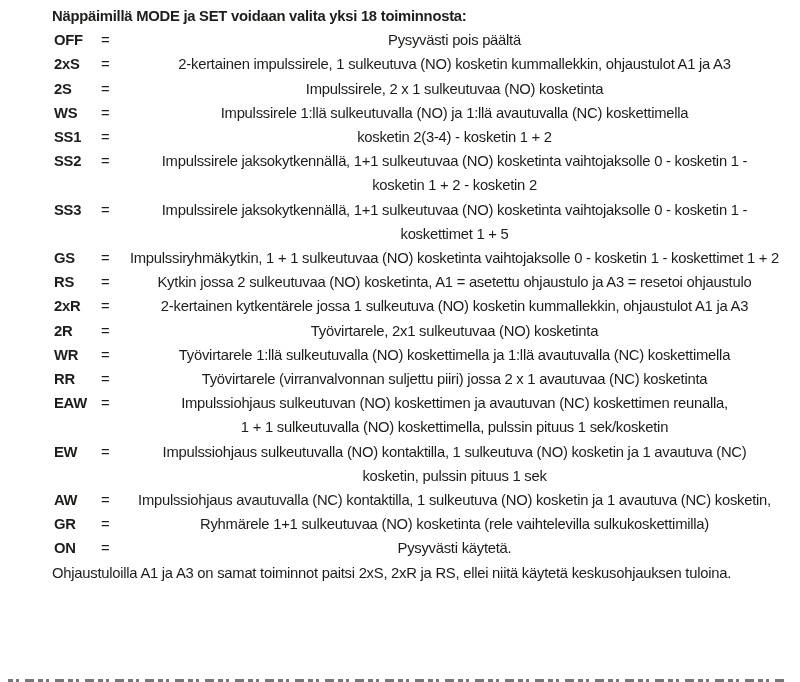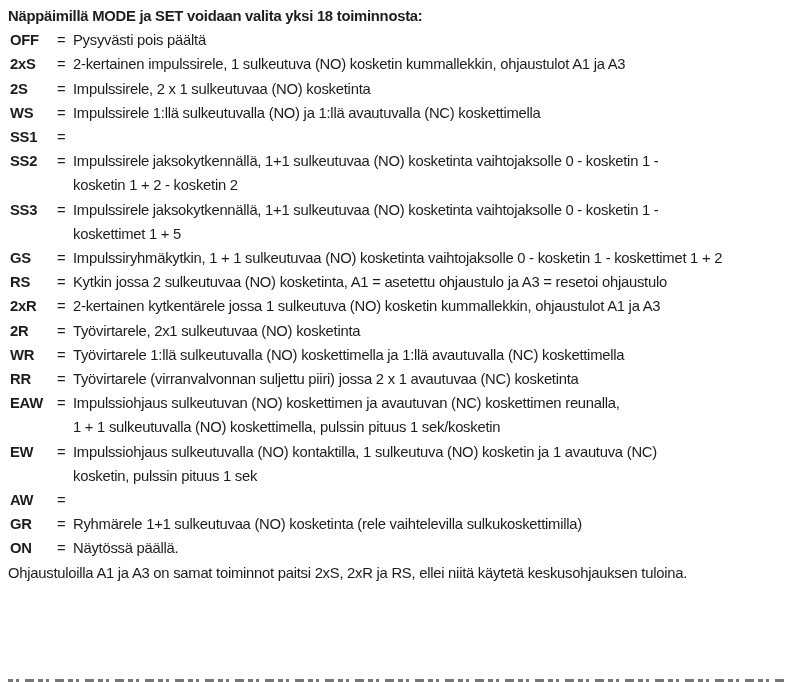--- a/index.html
+++ b/index.html
@@ -13,40 +13,42 @@
     position: relative;
     background: #ffffff;
     color: #1d1d1b;
     font-family: "Liberation Sans", sans-serif;
     font-size: 14.8px;
     line-height: 24.2px;
     letter-spacing: -0.25px;
   }
   .doc {
     padding: 4px 8px 0 8px;
+    margin-left: 44px;
   }
   .title {
     font-weight: 700;
     white-space: nowrap;
   }
   .mode-row {
     display: grid;
     grid-template-columns: 47px 16px 1fr;
     padding-left: 2px;
     align-items: start;
   }
   .code {
     font-weight: 700;
     white-space: nowrap;
   }
   .eq {
     white-space: nowrap;
   }
   .desc-line {
     white-space: nowrap;
+    text-align: center;
   }
   .footer-line {
     white-space: nowrap;
   }
   
   .cropped-strip {
     position: absolute;
     left: 8px;
     right: 12px;
     bottom: 0;
@@ -100,20 +102,21 @@
     <span class="eq">=</span>
     <span class="desc">
           <div class="desc-line fit">Impulssirele 1:llä sulkeutuvalla (NO) ja 1:llä avautuvalla (NC) koskettimella</div>
         </span>
   </div>
 
   <div class="mode-row">
     <span class="code fit">SS1</span>
     <span class="eq">=</span>
     <span class="desc">
+          <div class="desc-line fit">kosketin 2(3-4) - kosketin 1 + 2</div>
         </span>
   </div>
 
   <div class="mode-row">
     <span class="code fit">SS2</span>
     <span class="eq">=</span>
     <span class="desc">
           <div class="desc-line fit">Impulssirele jaksokytkennällä, 1+1 sulkeutuvaa (NO) kosketinta vaihtojaksolle 0 - kosketin 1 -</div>
           <div class="desc-line fit">kosketin 1 + 2 - kosketin 2</div>
         </span>
@@ -191,36 +194,37 @@
     <span class="desc">
           <div class="desc-line fit">Impulssiohjaus sulkeutuvalla (NO) kontaktilla, 1 sulkeutuva (NO) kosketin ja 1 avautuva (NC)</div>
           <div class="desc-line fit">kosketin, pulssin pituus 1 sek</div>
         </span>
   </div>
 
   <div class="mode-row">
     <span class="code fit">AW</span>
     <span class="eq">=</span>
     <span class="desc">
+          <div class="desc-line fit">Impulssiohjaus avautuvalla (NC) kontaktilla, 1 sulkeutuva (NO) kosketin ja 1 avautuva (NC) kosketin,</div>
         </span>
   </div>
 
   <div class="mode-row">
     <span class="code fit">GR</span>
     <span class="eq">=</span>
     <span class="desc">
           <div class="desc-line fit">Ryhmärele 1+1 sulkeutuvaa (NO) kosketinta (rele vaihtelevilla sulkukoskettimilla)</div>
         </span>
   </div>
 
   <div class="mode-row">
     <span class="code fit">ON</span>
     <span class="eq">=</span>
     <span class="desc">
-          <div class="desc-line fit">Näytössä päällä.</div>
+          <div class="desc-line fit">Pysyvästi käytetä.</div>
         </span>
   </div>
 </div>
 
   <div>
     <div class="footer-line fit">Ohjaustuloilla A1 ja A3 on samat toiminnot paitsi 2xS, 2xR ja RS, ellei niitä käytetä keskusohjauksen tuloina.</div>
   </div>
 
 </div>
 

